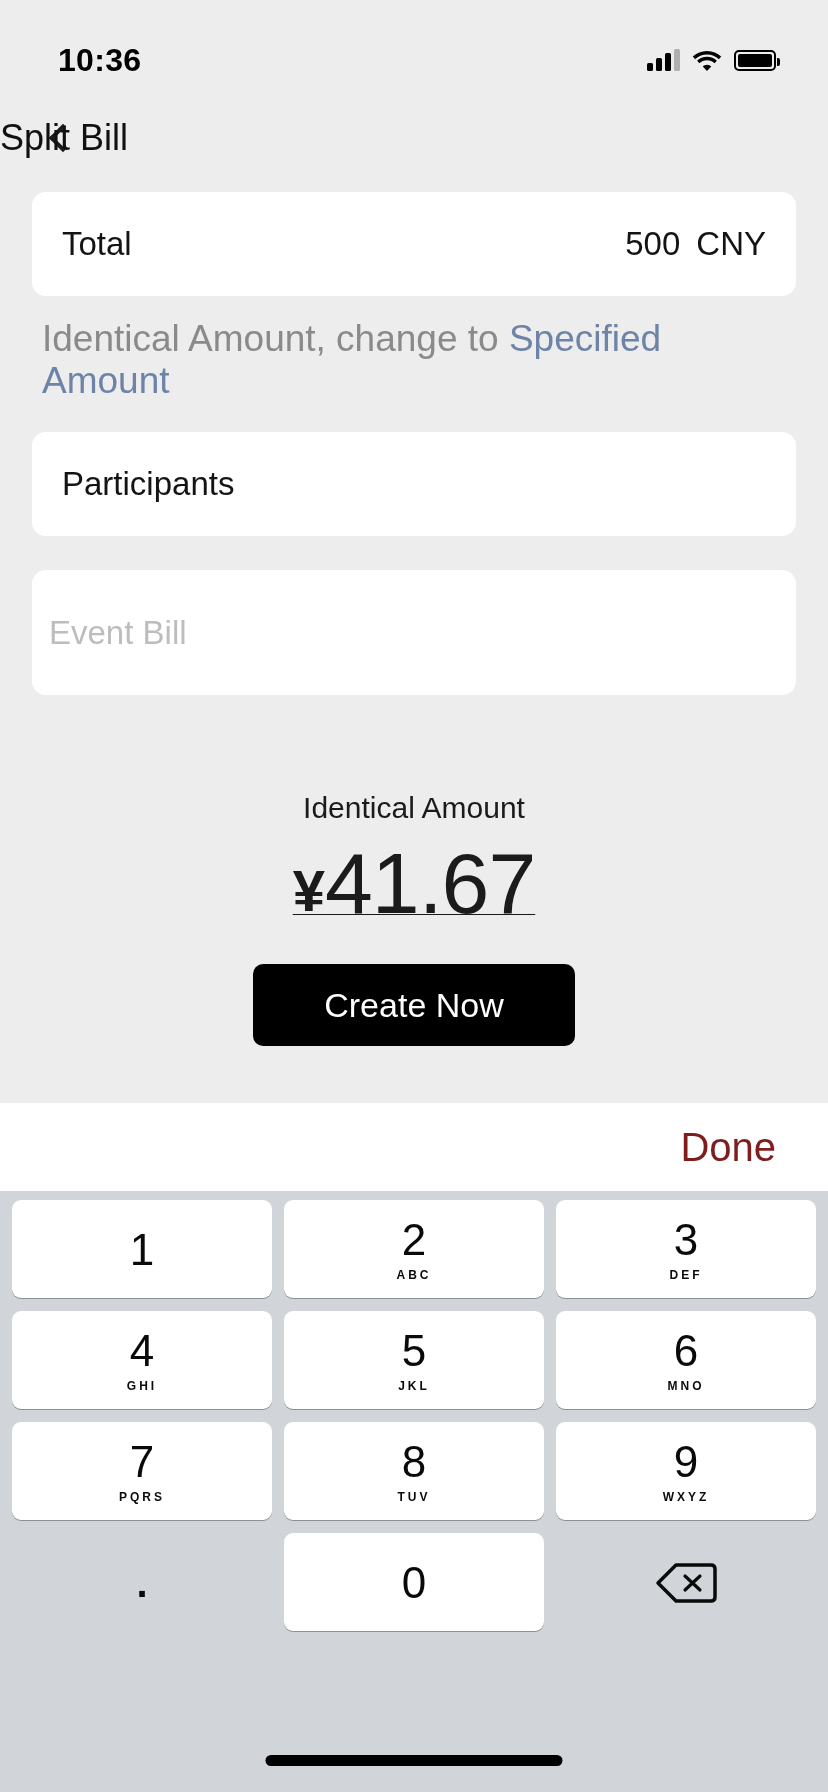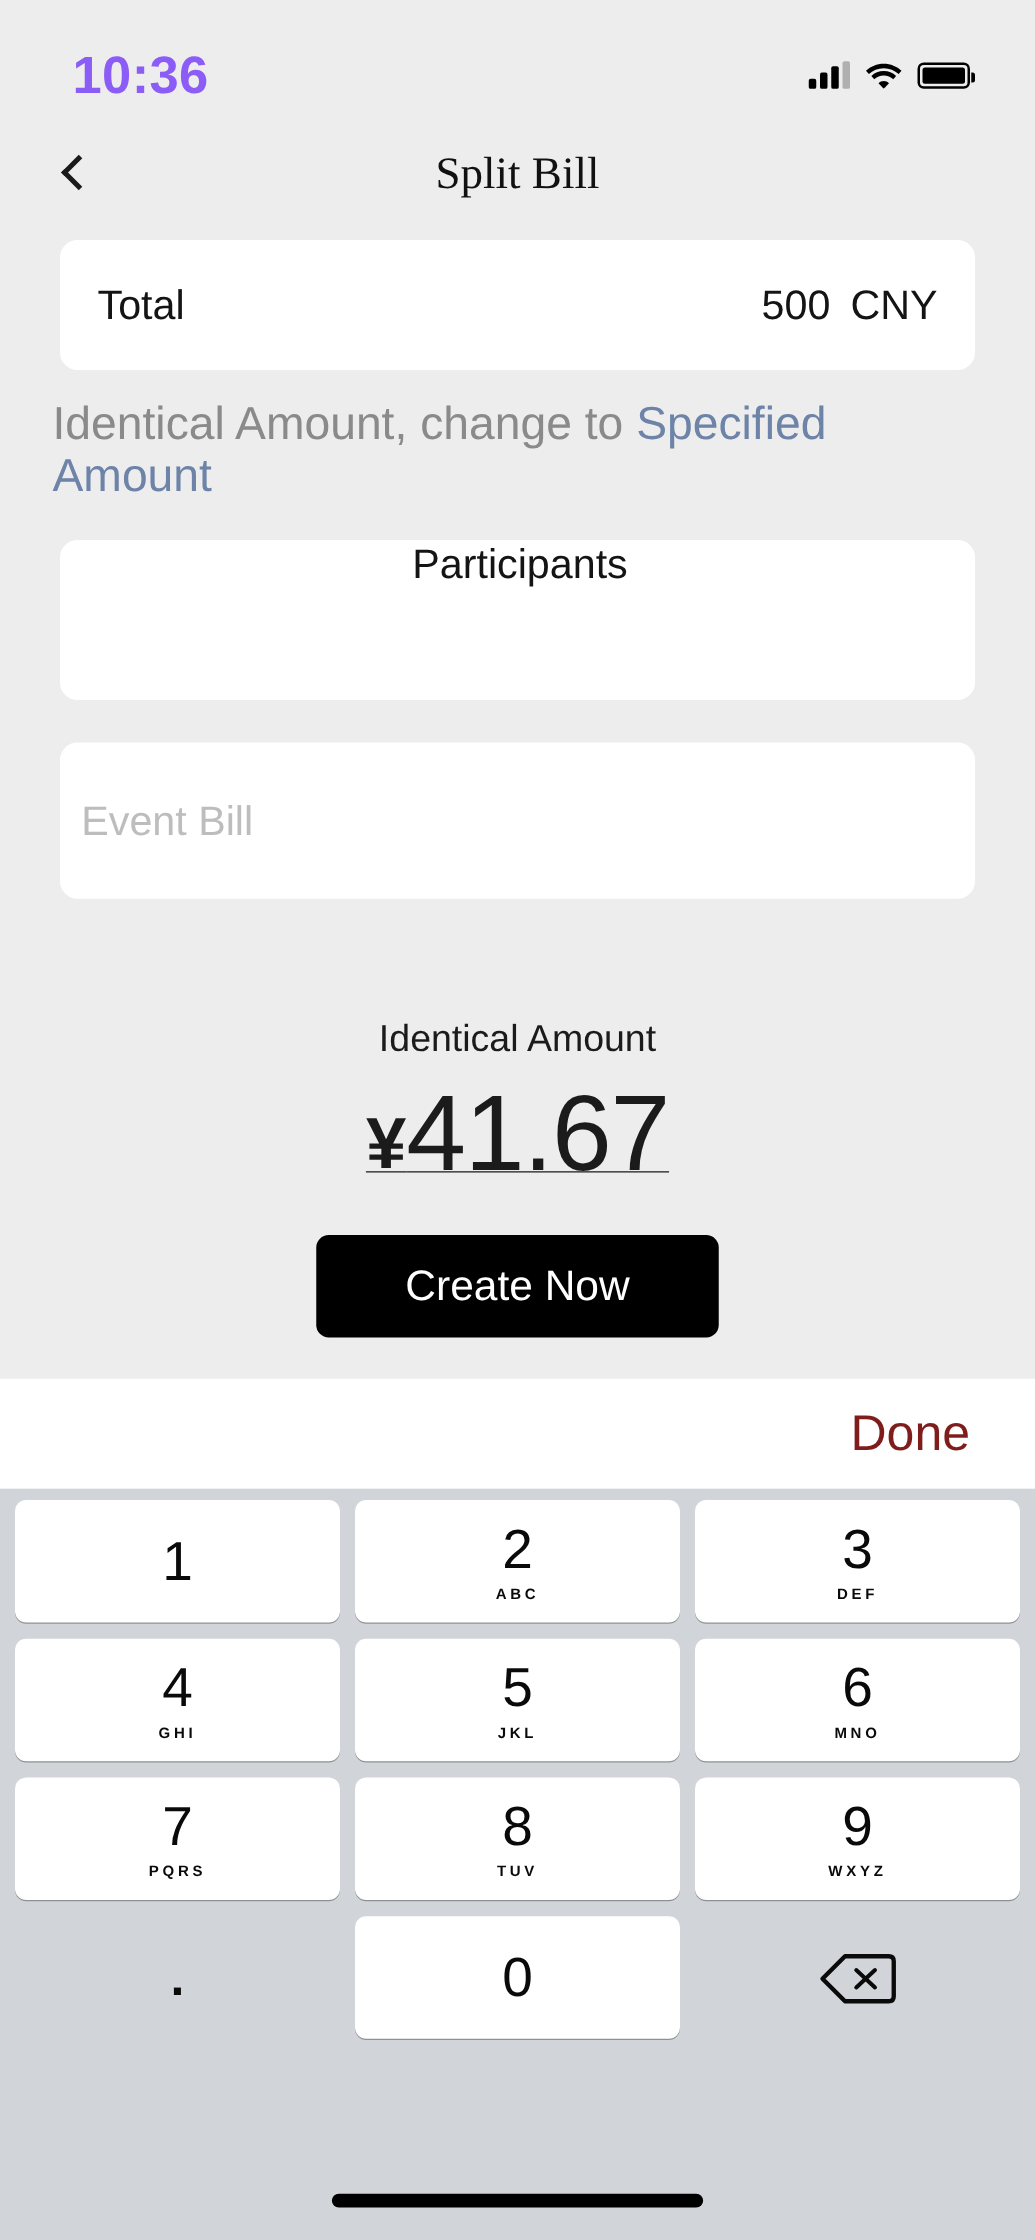--- a/index.html
+++ b/index.html
@@ -14,23 +14,23 @@
 
   
   .status-bar {
     height:92px;
     display:flex;
     align-items:center;
     justify-content:space-between;
     padding:28px 52px 0 58px;
   }
   .status-time {
-    font-size:42px;
+    font-size:32px;
     font-weight:700;
-    color:#8b5cf6;
+    color:#000000;
     letter-spacing:0.3px;
   }
   .status-icons { display:flex; align-items:center; gap:12px; }
   .signal-bars { display:flex; align-items:flex-end; gap:3px; height:22px; }
   .signal-bars i { display:block; width:6px; border-radius:1.5px; background:#000; }
   .signal-bars i:nth-child(1){ height:8px; }
   .signal-bars i:nth-child(2){ height:13px; }
   .signal-bars i:nth-child(3){ height:18px; }
   .signal-bars i:nth-child(4){ height:22px; background:#b0b0b0; }
   .wifi-icon { width:30px; height:22px; position:relative; }
@@ -58,57 +58,54 @@
     cursor:pointer;
   }
   .chev-left {
     width:20px; height:20px;
     border-left:4px solid #1a1a1a;
     border-bottom:4px solid #1a1a1a;
     transform:rotate(45deg);
   }
   .nav-title {
     position:absolute; left:0; right:0;
-    text-align:center;
     font-size:36px;
     color:#111;
     pointer-events:none;
-    font-family:Liberation Serif, serif;
   }
 
   
   .content { padding:0; }
 
   .card {
     background:#fff;
-    margin:0 48px;
+    margin:0 32px;
     border-radius:14px;
   }
   .card-total {
     margin-top:8px;
     height:104px;
     display:flex; align-items:center; justify-content:space-between;
     padding:0 30px;
   }
   .row-label { font-size:33px; color:#141414; }
   .row-value { font-size:33px; color:#141414; display:flex; gap:16px; }
 
   .hint-row {
     margin:22px 42px 0 42px;
     font-size:37px;
     color:#8a8a8a;
   }
   .hint-link { color:#6d83a8; }
 
   .card-participants {
     margin-top:30px;
-    height:128px;
+    height:104px;
     display:flex; align-items:center; justify-content:space-between;
     padding:0 26px 0 30px;
-    flex-direction:column;
   }
   .part-right { display:flex; align-items:center; gap:16px; }
   .chev-right {
     width:13px; height:13px;
     border-right:3px solid #b4b4b4;
     border-top:3px solid #b4b4b4;
     transform:rotate(45deg);
   }
 
   .card-eventbill {

